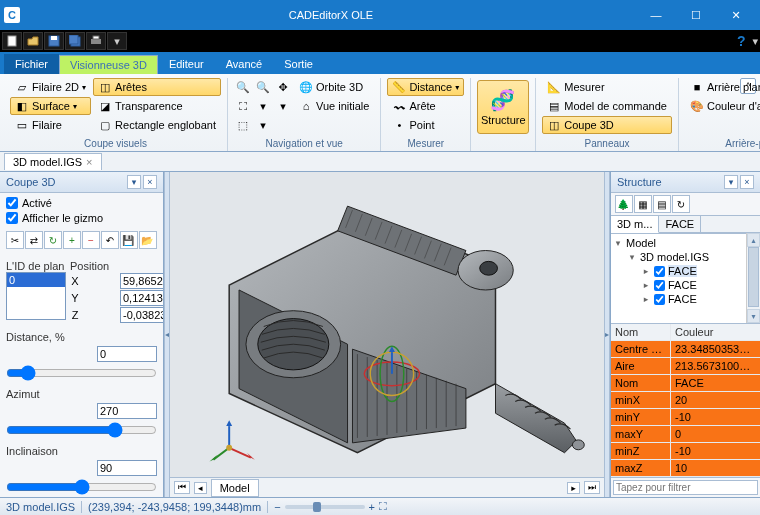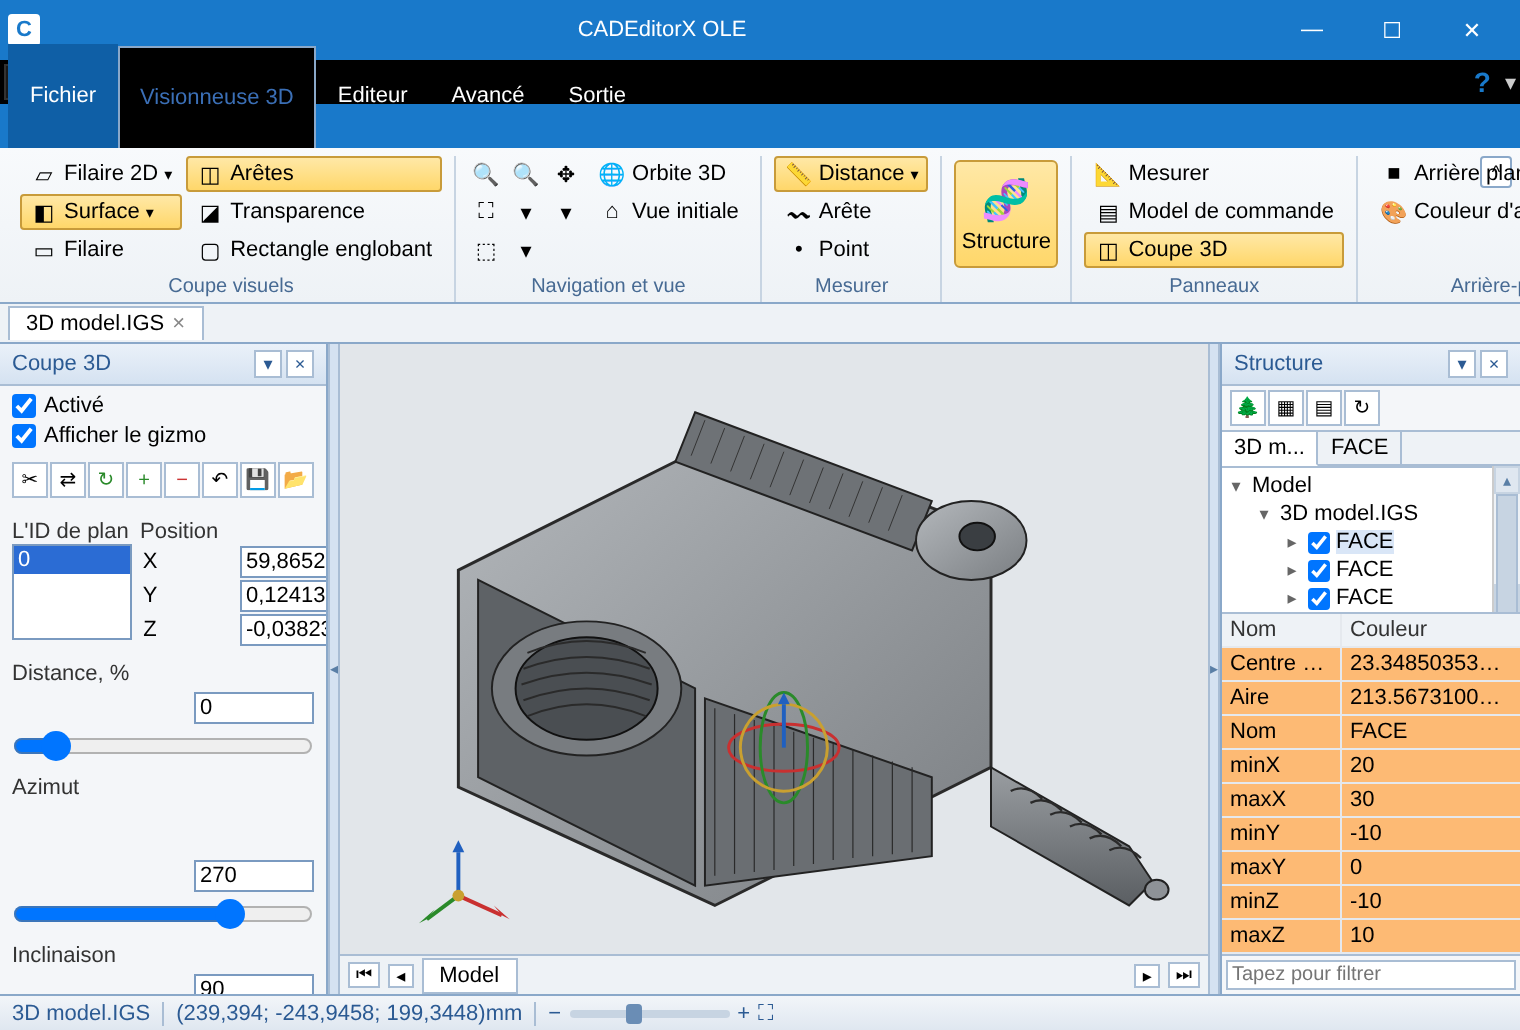--- a/index.html
+++ b/index.html
@@ -9,22 +9,22 @@
 .titlebar .icon { width: 16px; height: 16px; margin-right: 6px; background: #fff; border-radius: 2px; display:flex; align-items:center; justify-content:center; color:#1979ca; font-weight:bold;}
 .titlebar .title { flex: 1; text-align: center; }
 .titlebar .wbtn { width: 40px; height: 30px; display:flex; align-items:center; justify-content:center; color:#fff; }
 
 .qat { height: 22px; background: #000; display:flex; align-items:center; padding: 0 2px; gap:1px; }
 .qat .qbtn { width: 20px; height: 18px; display:flex; align-items:center; justify-content:center; background:#1a1a1a; border:1px solid #333; }
 .qat .spacer { flex:1; }
 .qat .help { color:#1979ca; font-weight:bold; font-size:14px; margin-right:6px;}
 
 .tabs { height: 22px; background: #1979ca; display:flex; align-items:flex-end; padding-left:4px; }
-.tab { padding: 19px 10px; color:#fff; font-size:11px; border: 1px solid transparent; }
-.tab.active { background:#000000; color:#3b6fb6; border:1px solid #8aa8c9; border-bottom:none; }
+.tab { padding: 3px 10px; color:#fff; font-size:11px; border: 1px solid transparent; }
+.tab.active { background:#bef264; color:#3b6fb6; border:1px solid #8aa8c9; border-bottom:none; }
 .tab.file { background:#0f5fa6; color:#fff; }
 
 .ribbon { height: 78px; background: linear-gradient(#f8fafc,#eef2f6); border-bottom:1px solid #8aa8c9; display:flex; padding:4px 4px 0 4px; position:relative; }
 .group { border-right:1px solid #c7d4e2; padding:0 6px; display:flex; flex-direction:column; position:relative; }
 .group-label { text-align:center; color:#476a93; font-size:10px; padding:2px 0; margin-top:auto; }
 .group-body { display:flex; gap:2px; }
 .col { display:flex; flex-direction:column; gap:1px; }
 .rbtn { height: 18px; padding:1px 4px; display:flex; align-items:center; gap:3px; border:1px solid transparent; border-radius:2px; white-space:nowrap; }
 .rbtn.sel { background: linear-gradient(#ffe8a6,#ffd76a); border:1px solid #c89b3a; }
 .rbtn .ic { width:14px; height:14px; display:inline-flex; align-items:center; justify-content:center; }
@@ -70,21 +70,21 @@
 .tree-tabs { display:flex; border-bottom:1px solid #a9bdd4; background:#eef2f6;}
 .tree-tabs .tt { padding:2px 6px; border-right:1px solid #a9bdd4; cursor:pointer;}
 .tree-tabs .tt.active { background:#fff; border-bottom:1px solid #fff; margin-bottom:-1px;}
 .tree .trow { display:flex; align-items:center; gap:3px; padding:1px 0;}
 .tree .indent-1 { padding-left:14px;}
 .tree .indent-2 { padding-left:28px;}
 .tree .exp { width:10px; display:inline-block; color:#666; font-size:9px; text-align:center;}
 .tree .cb { width:11px; height:11px;}
 .tree .hl { background:#d9e6f7; }
 
-.proptable { border-top:1px solid #a9bdd4; background:#fdba74; font-size:11px;}
+.proptable { border-top:1px solid #a9bdd4; background:#f97316; font-size:11px;}
 .proptable .prow { display:flex; border-bottom:1px solid #e5e9ee;}
 .proptable .prow.header { background:#eef2f6; font-weight:normal; color:#333;}
 .proptable .pcell { padding:2px 4px; overflow:hidden; text-overflow:ellipsis; white-space:nowrap;}
 .proptable .pcell.k { width:60px; border-right:1px solid #e5e9ee;}
 .proptable .pcell.v { flex:1;}
 .filterbox { border-top:1px solid #a9bdd4; padding:2px; }
 .filterbox input { width:100%; border:1px solid #a9bdd4; padding:1px 2px; color:#888; font-size:10px;}
 
 .statusbar { height:18px; background: linear-gradient(#f2f5f9,#dfe7f0); border-top:1px solid #8aa8c9; display:flex; align-items:center; padding:0 6px; color:#2b5a93; font-size:10px;}
 .statusbar .sep { border-left:1px solid #a9bdd4; height:12px; margin:0 6px;}
@@ -345,21 +345,21 @@
               <input value="-0,038235" style="">
             </div>
         </div>
       </div>
       <div class="section-label">Distance, %</div>
       <div style="display:flex;">
           <input class="numbox" value="0" style="">
         </div>
       <input type="range" class="slider" min="0" max="100" value="10" style="">
       <div class="section-label">Azimut</div>
-      <div style="display:flex;margin-top:27px;">
+      <div style="display:flex;">
           <input class="numbox" value="270" style="">
         </div>
       <input type="range" class="slider" min="0" max="360" value="270" style="">
       <div class="section-label">Inclinaison</div>
       <div style="display:flex;">
           <input class="numbox" value="90" style="">
         </div>
       <input type="range" class="slider" min="0" max="180" value="90" style="">
     </div>
   </div>
@@ -541,24 +541,20 @@
           </div>
           <div class="prow">
             <div class="pcell k">Nom</div>
             <div class="pcell v">FACE</div>
           </div>
           <div class="prow">
             <div class="pcell k">minX</div>
             <div class="pcell v">20</div>
           </div>
           <div class="prow">
-            <div class="pcell k">maxX</div>
-            <div class="pcell v">30</div>
-          </div>
-          <div class="prow">
             <div class="pcell k">minY</div>
             <div class="pcell v">-10</div>
           </div>
           <div class="prow">
             <div class="pcell k">maxY</div>
             <div class="pcell v">0</div>
           </div>
           <div class="prow">
             <div class="pcell k">minZ</div>
             <div class="pcell v">-10</div>

